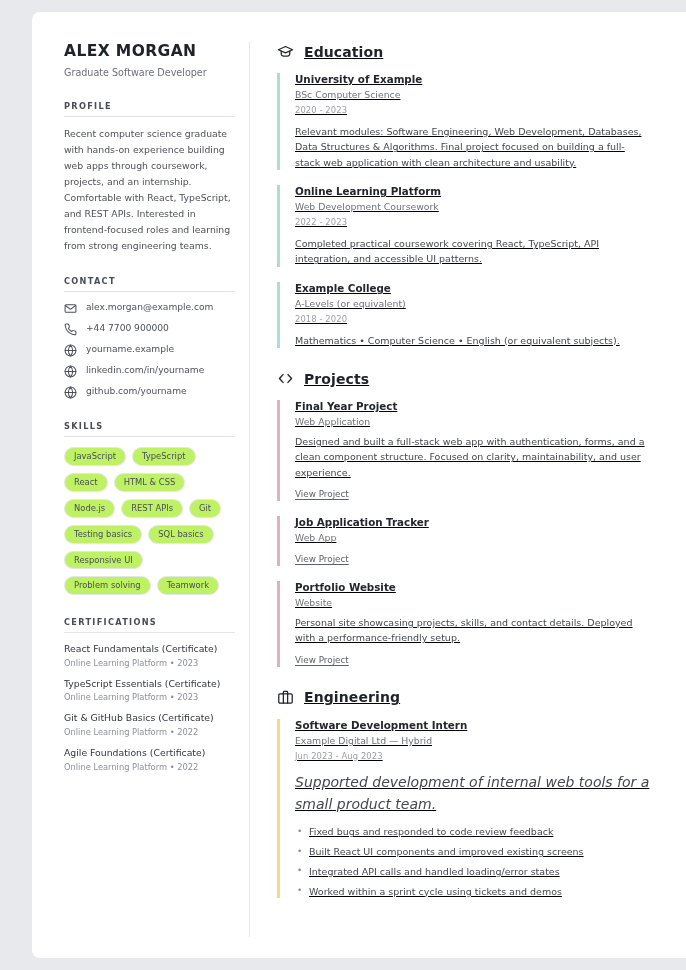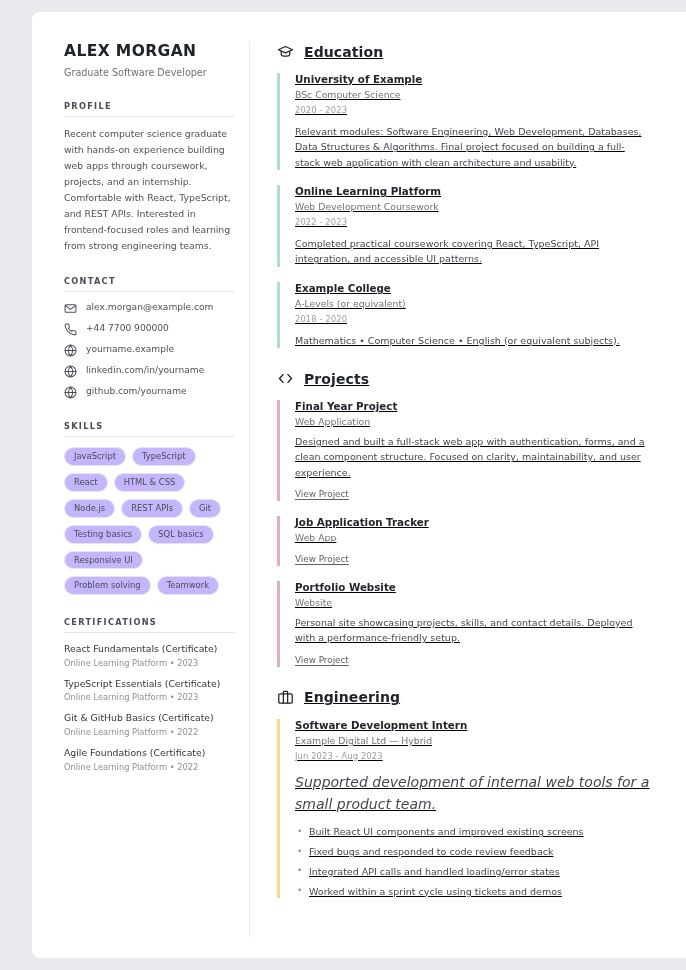--- a/index.html
+++ b/index.html
@@ -97,21 +97,21 @@
 
   .pills {
     display: flex;
     flex-wrap: wrap;
     gap: 7px 6px;
     margin-top: 10px;
   }
   .pill {
     font-size: 8.4px;
     color: #4a4d55;
-    background: #c4b5fd;
+    background: #bef264;
     border: 1px solid #e6e6ea;
     border-radius: 11px;
     padding: 4px 9px 4.5px;
     line-height: 1;
     white-space: nowrap;
   }
 
   .certs { margin-top: 10px; }
   .cert { margin-bottom: 10px; }
   .cert-title {
@@ -418,22 +418,22 @@
           </span>
           <span class="sec-title">Engineering</span>
         </div>
 
         <div class="entry exp">
           <div class="e-title">Software Development Intern</div>
           <div class="e-sub">Example Digital Ltd — Hybrid</div>
           <div class="e-date">Jun 2023 - Aug 2023</div>
           <div class="e-summary">Supported development of internal web tools for a small product team.</div>
           <ul class="bullets">
+            <li>Fixed bugs and responded to code review feedback</li>
             <li>Built React UI components and improved existing screens</li>
-            <li>Fixed bugs and responded to code review feedback</li>
             <li>Integrated API calls and handled loading/error states</li>
             <li>Worked within a sprint cycle using tickets and demos</li>
           </ul>
         </div>
       </div>
 
     </div>
   </div>
 </div>
 

